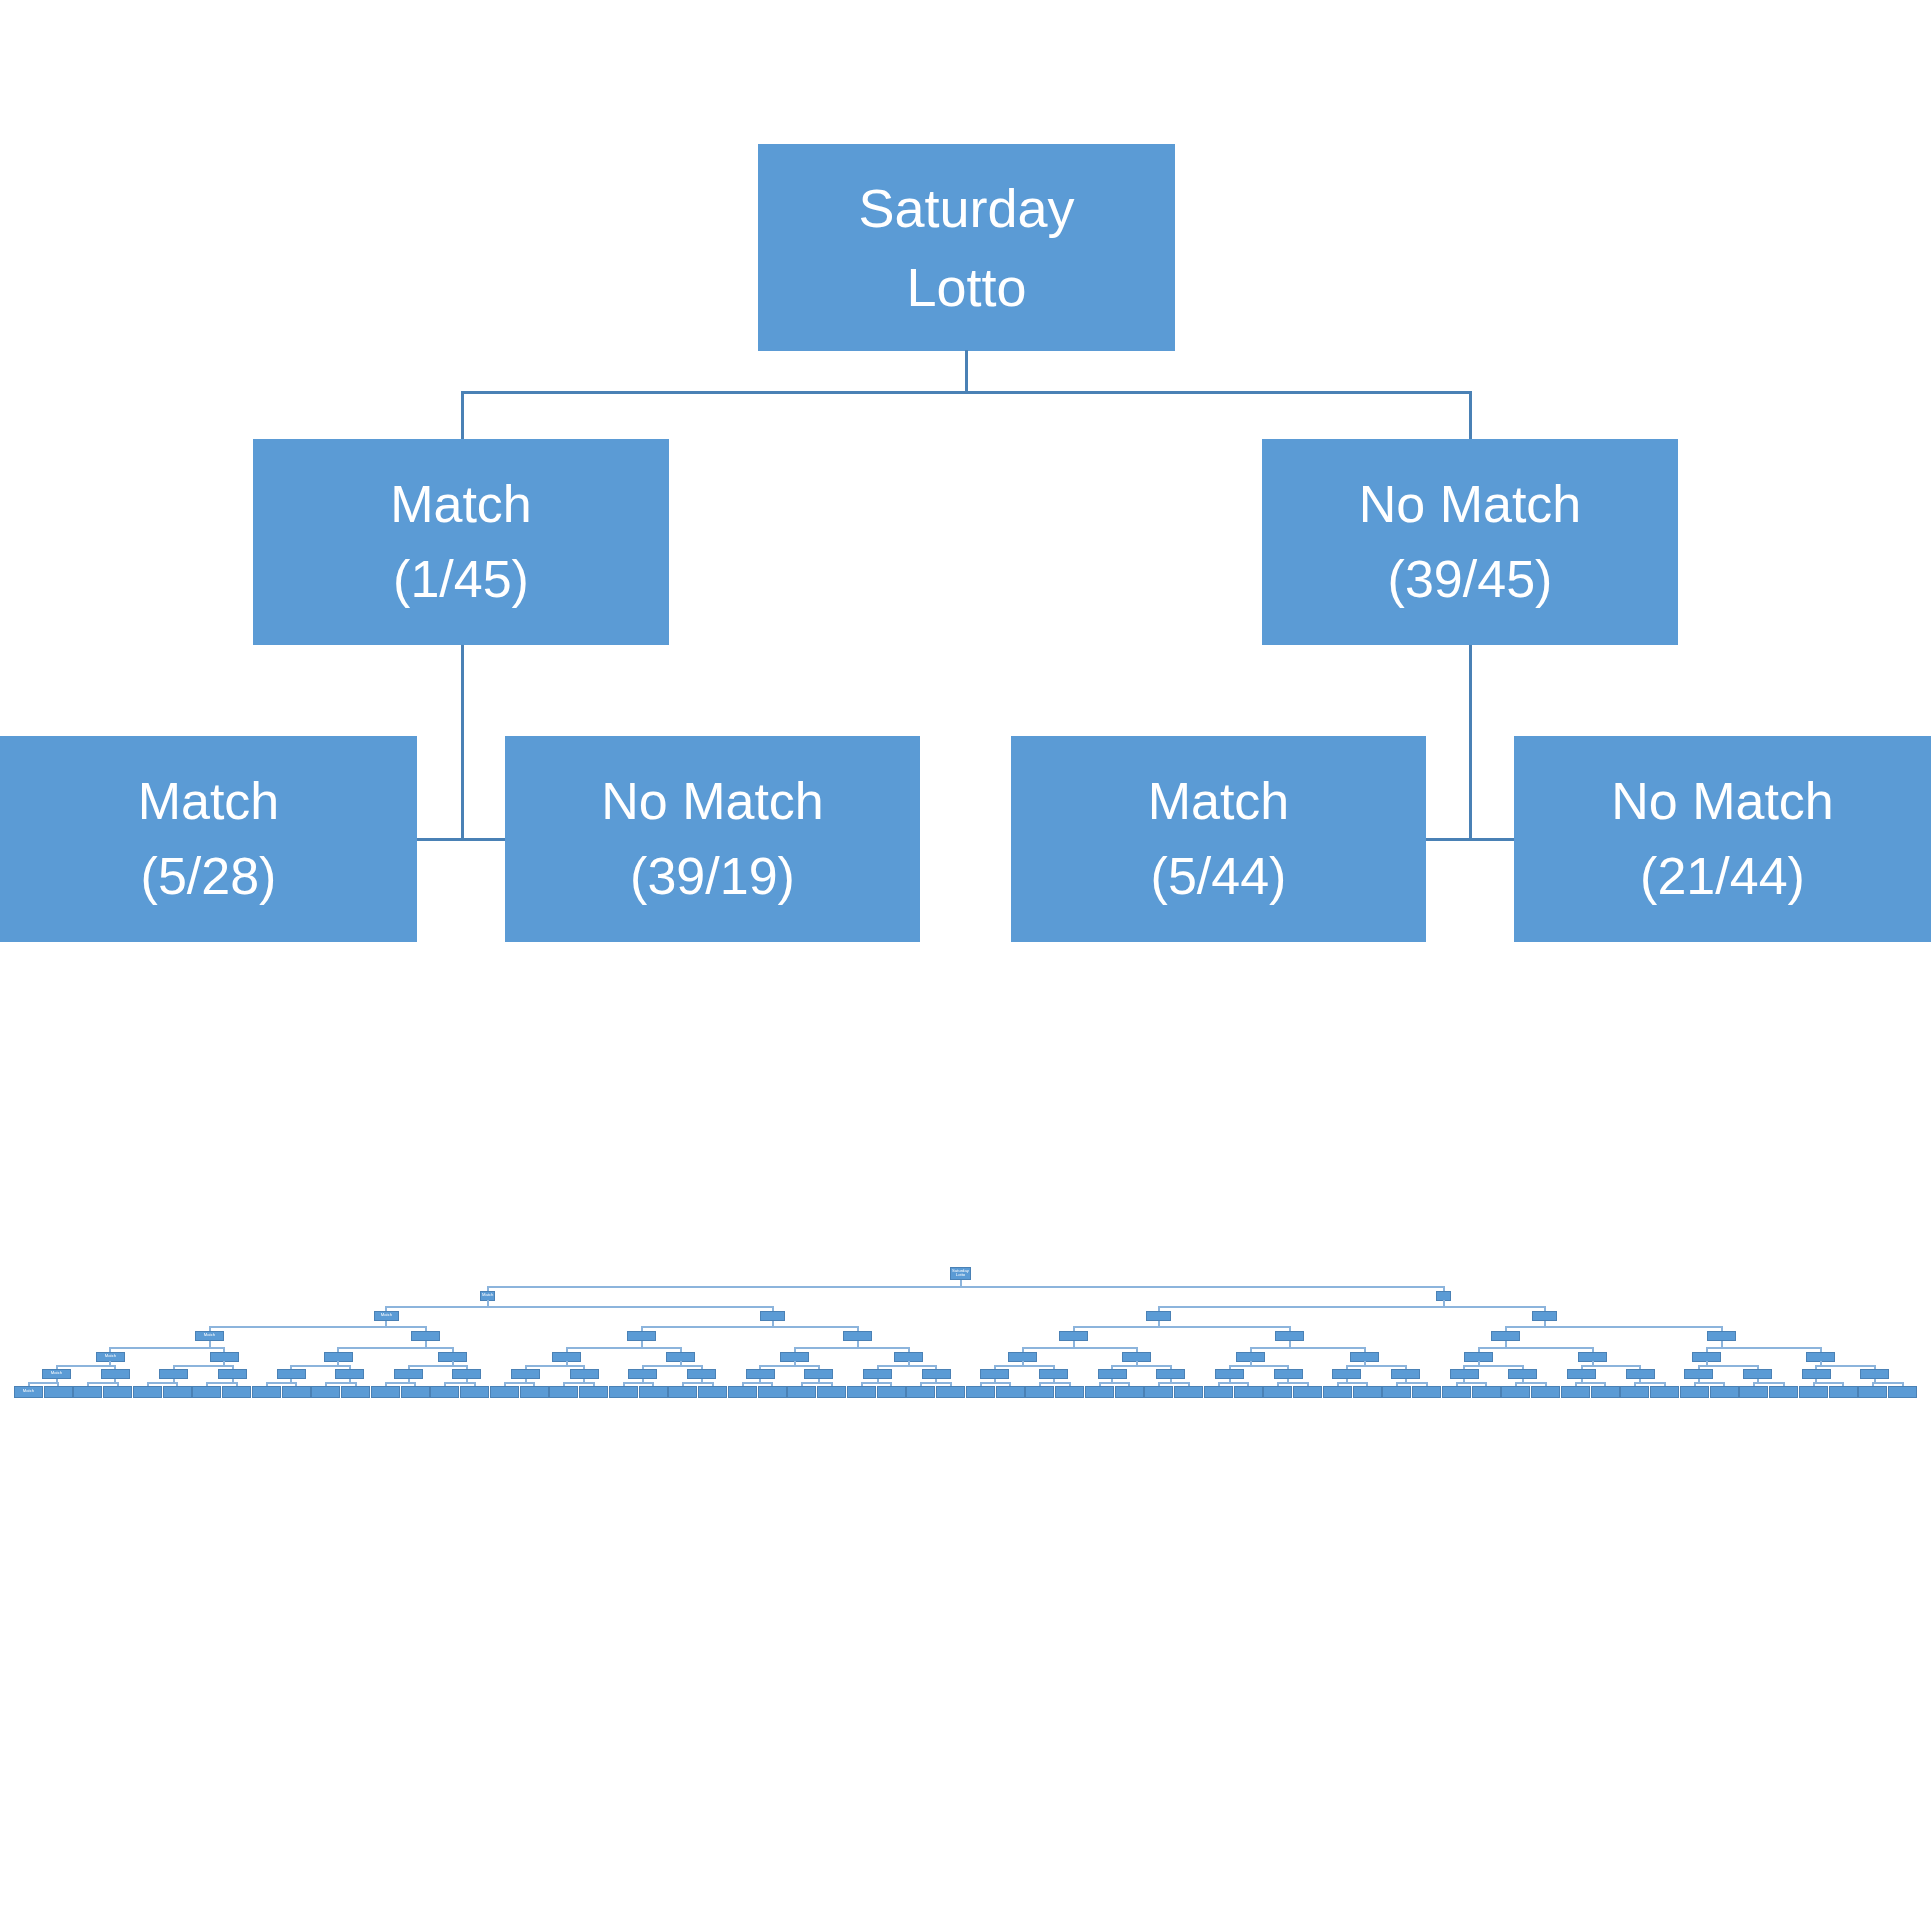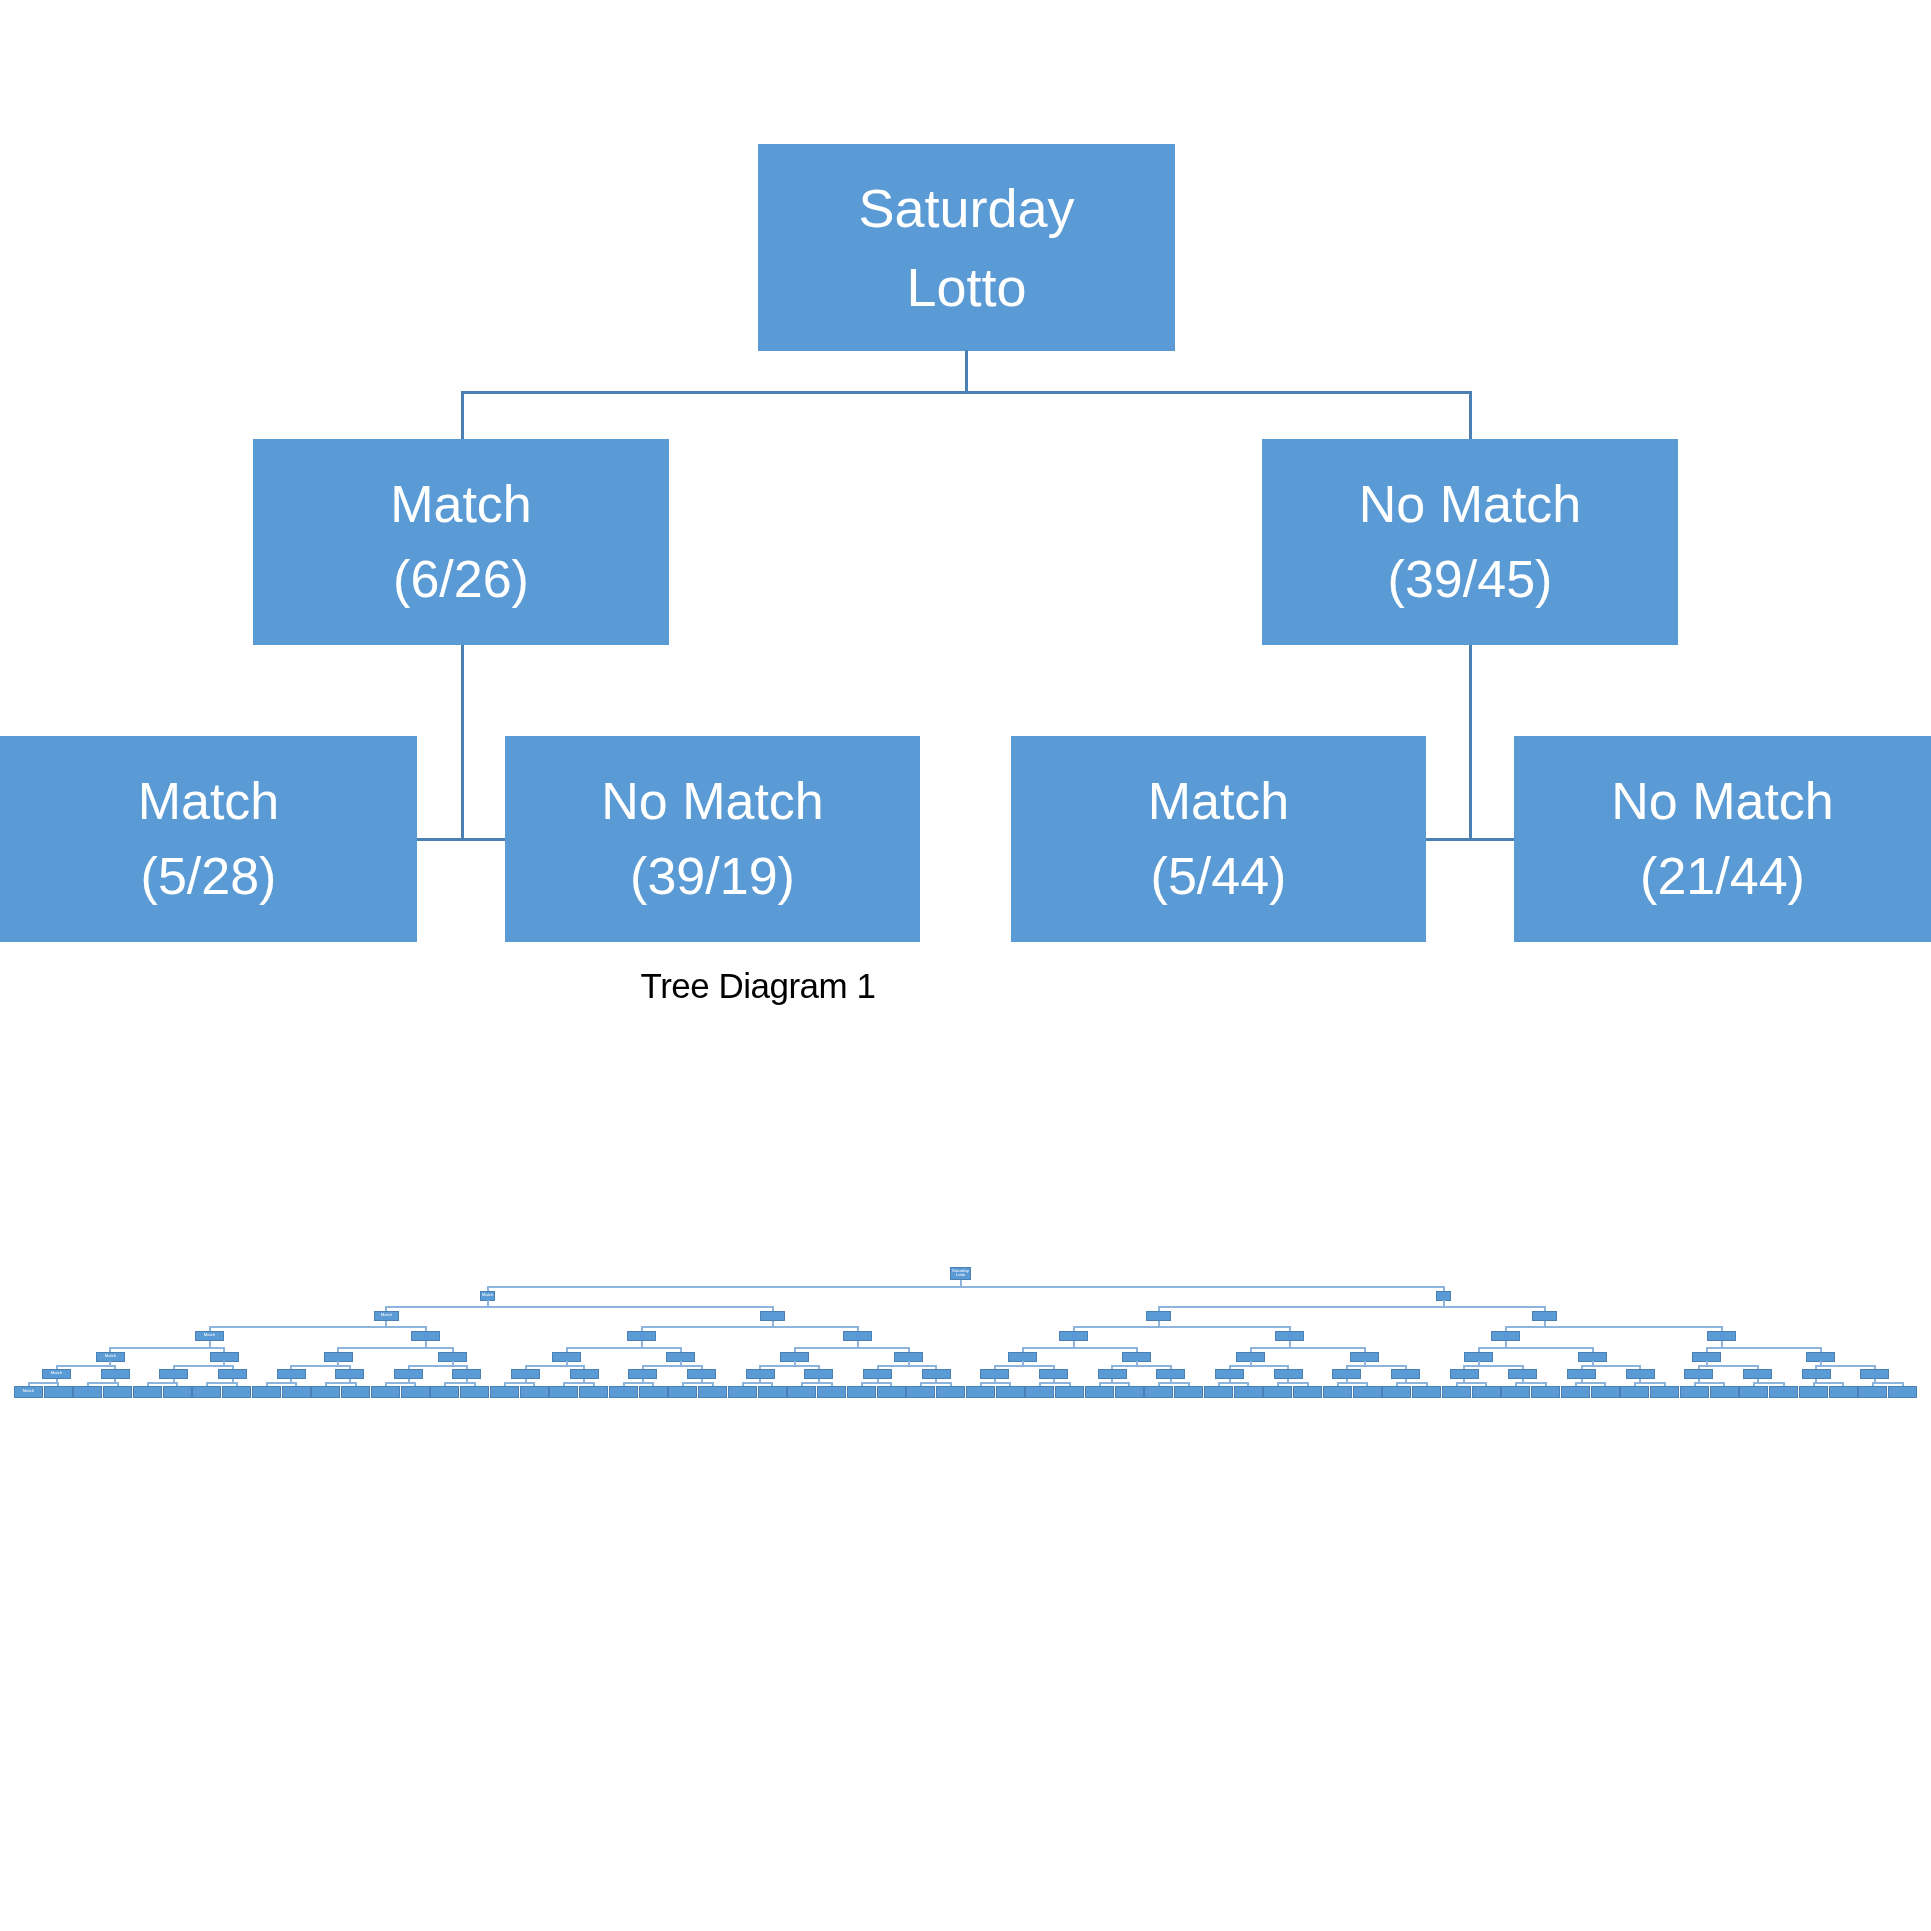--- a/index.html
+++ b/index.html
@@ -90,21 +90,21 @@
       <span class="l2">Lotto</span>
     </div>
 
     <div class="conn v" style="left:965px; top:350px;  height:41px;"></div>
     <div class="conn h" style="left:461px; top:391px;  width:1010px;"></div>
     <div class="conn v" style="left:461px;  top:391px; height:48px;"></div>
     <div class="conn v" style="left:1469px; top:391px; height:48px;"></div>
 
     <div class="node lvl2-node n-match45">
       <span class="l1">Match</span>
-      <span class="l2">(6/26)</span>
+      <span class="l2">(1/45)</span>
     </div>
     <div class="node lvl2-node n-nomatch45">
       <span class="l1">No Match</span>
       <span class="l2">(39/45)</span>
     </div>
 
     <div class="conn v" style="left:461px; top:645px; height:193px;"></div>
     <div class="conn h" style="left:417px; top:838px; width:88px;"></div>
 
     <div class="conn v" style="left:1469px; top:645px; height:193px;"></div>
@@ -121,21 +121,20 @@
     <div class="node lvl3-node n-match644">
       <span class="l1">Match</span>
       <span class="l2">(5/44)</span>
     </div>
     <div class="node lvl3-node n-nomatch3844">
       <span class="l1">No Match</span>
       <span class="l2">(21/44)</span>
     </div>
   </div>
 
-  <div class="caption" id="caption1">Tree Diagram 1</div>
 
   <div id="tree2">
       <div class="mini-node" style="left: 950px; top: 11.6px; width: 21px; height: 13.5px;">
         <span>Saturday</span>
         <span>Lotto</span>
       </div>
       <div class="mini-node" style="left: 480px; top: 36px; width: 15.4px; height: 9.7px;">
         <span>Match</span>
       </div>
       <div class="mini-node" style="left: 1436px; top: 36px; width: 15.4px; height: 9.7px;"></div>

